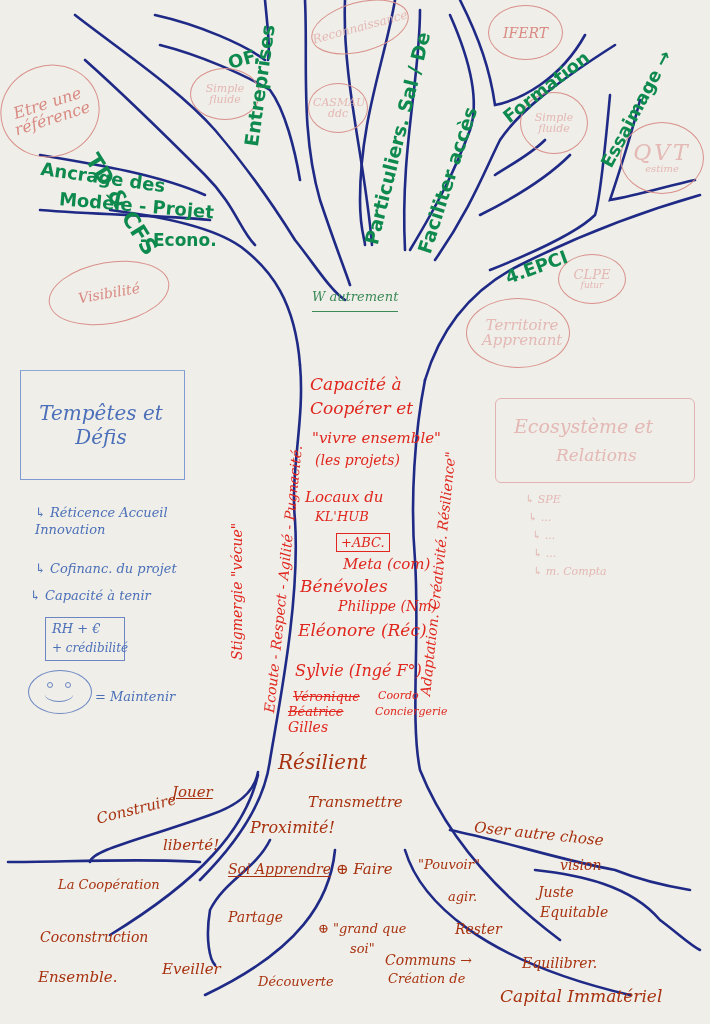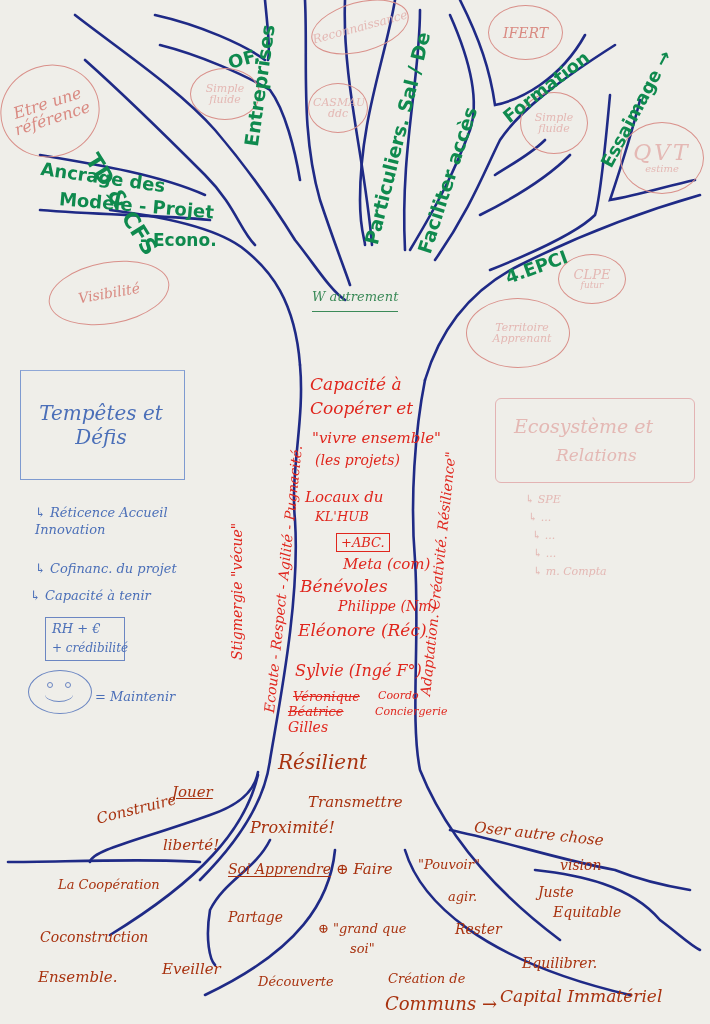--- a/index.html
+++ b/index.html
@@ -81,21 +81,21 @@
     <span class="t faint" style="position:static;font-size:10px;">estime</span>
   </div>
   <div class="oval" style="left:48px;top:262px;width:122px;height:62px;transform:rotate(-10deg);">
     <span class="t pink" style="position:static;font-size:14px;">Visibilité</span>
   </div>
   <div class="oval" style="left:558px;top:254px;width:68px;height:50px;flex-direction:column;">
     <span class="t faint" style="position:static;font-size:13px;">CLPE</span>
     <span class="t faint" style="position:static;font-size:9px;">futur</span>
   </div>
   <div class="oval" style="left:466px;top:298px;width:104px;height:70px;">
-    <span class="t faint ml" style="position:static;font-size:11px;width:80px;margin-left:8px;">Territoire Apprenant</span>
+    <span class="t faint ml" style="position:static;font-size:15px;width:80px;margin-left:8px;">Territoire Apprenant</span>
   </div>
 
   <span class="t green" style="left:100px;top:150px;font-size:22px;transform:rotate(58deg);transform-origin:left top;">TD &amp; CFS</span>
   <span class="t green" style="left:228px;top:50px;font-size:18px;transform:rotate(-15deg);">OF.</span>
   <span class="t green" style="left:242px;top:145px;font-size:19px;transform:rotate(-82deg);transform-origin:left top;">Entreprises</span>
   <span class="t green" style="left:362px;top:242px;font-size:19px;transform:rotate(-76deg);transform-origin:left top;">Particuliers. Sal / De</span>
   <span class="t green" style="left:415px;top:250px;font-size:19px;transform:rotate(-72deg);transform-origin:left top;">Faciliter accès</span>
   <span class="t green" style="left:500px;top:112px;font-size:18px;transform:rotate(-38deg);transform-origin:left top;">Formation</span>
   <span class="t green" style="left:598px;top:162px;font-size:18px;transform:rotate(-62deg);transform-origin:left top;">Essaimage →</span>
   <span class="t green" style="left:503px;top:270px;font-size:18px;transform:rotate(-20deg);transform-origin:left top;">4.EPCI</span>
@@ -159,26 +159,26 @@
   <span class="t brown" style="left:163px;top:838px;font-size:15px;">liberté!</span>
   <span class="t brown" style="left:250px;top:820px;font-size:16px;">Proximité!</span>
   <span class="t brown" style="left:58px;top:878px;font-size:13px;">La Coopération</span>
   <span class="t brown" style="left:228px;top:862px;font-size:14px;border-bottom:1.5px solid #a8320f;">Soi Apprendre</span>
   <span class="t brown" style="left:336px;top:862px;font-size:15px;">⊕ Faire</span>
   <span class="t brown" style="left:418px;top:858px;font-size:13px;">"Pouvoir"</span>
   <span class="t brown" style="left:448px;top:890px;font-size:13px;">agir.</span>
   <span class="t brown" style="left:475px;top:820px;font-size:15px;transform:rotate(6deg);transform-origin:left top;">Oser autre chose</span>
   <span class="t brown" style="left:560px;top:858px;font-size:14px;">vision</span>
   <span class="t brown" style="left:538px;top:885px;font-size:14px;">Juste</span>
-  <span class="t brown" style="left:553px;top:905px;font-size:14px;text-align:center;">Equitable</span>
+  <span class="t brown" style="left:540px;top:905px;font-size:14px;text-align:center;">Equitable</span>
   <span class="t brown" style="left:40px;top:930px;font-size:14px;">Coconstruction</span>
   <span class="t brown" style="left:228px;top:910px;font-size:14px;">Partage</span>
   <span class="t brown" style="left:318px;top:922px;font-size:13px;">⊕ "grand que</span>
   <span class="t brown" style="left:350px;top:942px;font-size:13px;">soi"</span>
   <span class="t brown" style="left:455px;top:922px;font-size:14px;">Rester</span>
   <span class="t brown" style="left:522px;top:956px;font-size:14px;">Equilibrer.</span>
   <span class="t brown" style="left:38px;top:970px;font-size:15px;">Ensemble.</span>
   <span class="t brown" style="left:162px;top:962px;font-size:15px;">Eveiller</span>
   <span class="t brown" style="left:258px;top:975px;font-size:13px;">Découverte</span>
   <span class="t brown" style="left:388px;top:972px;font-size:13px;">Création de</span>
-  <span class="t brown" style="left:385px;top:995px;font-size:18px;">Communs →</span>
+  <span class="t brown" style="left:385px;top:953px;font-size:14px;">Communs →</span>
   <span class="t brown" style="left:500px;top:988px;font-size:17px;">Capital Immatériel</span>
 </div>
 
 </body></html>

